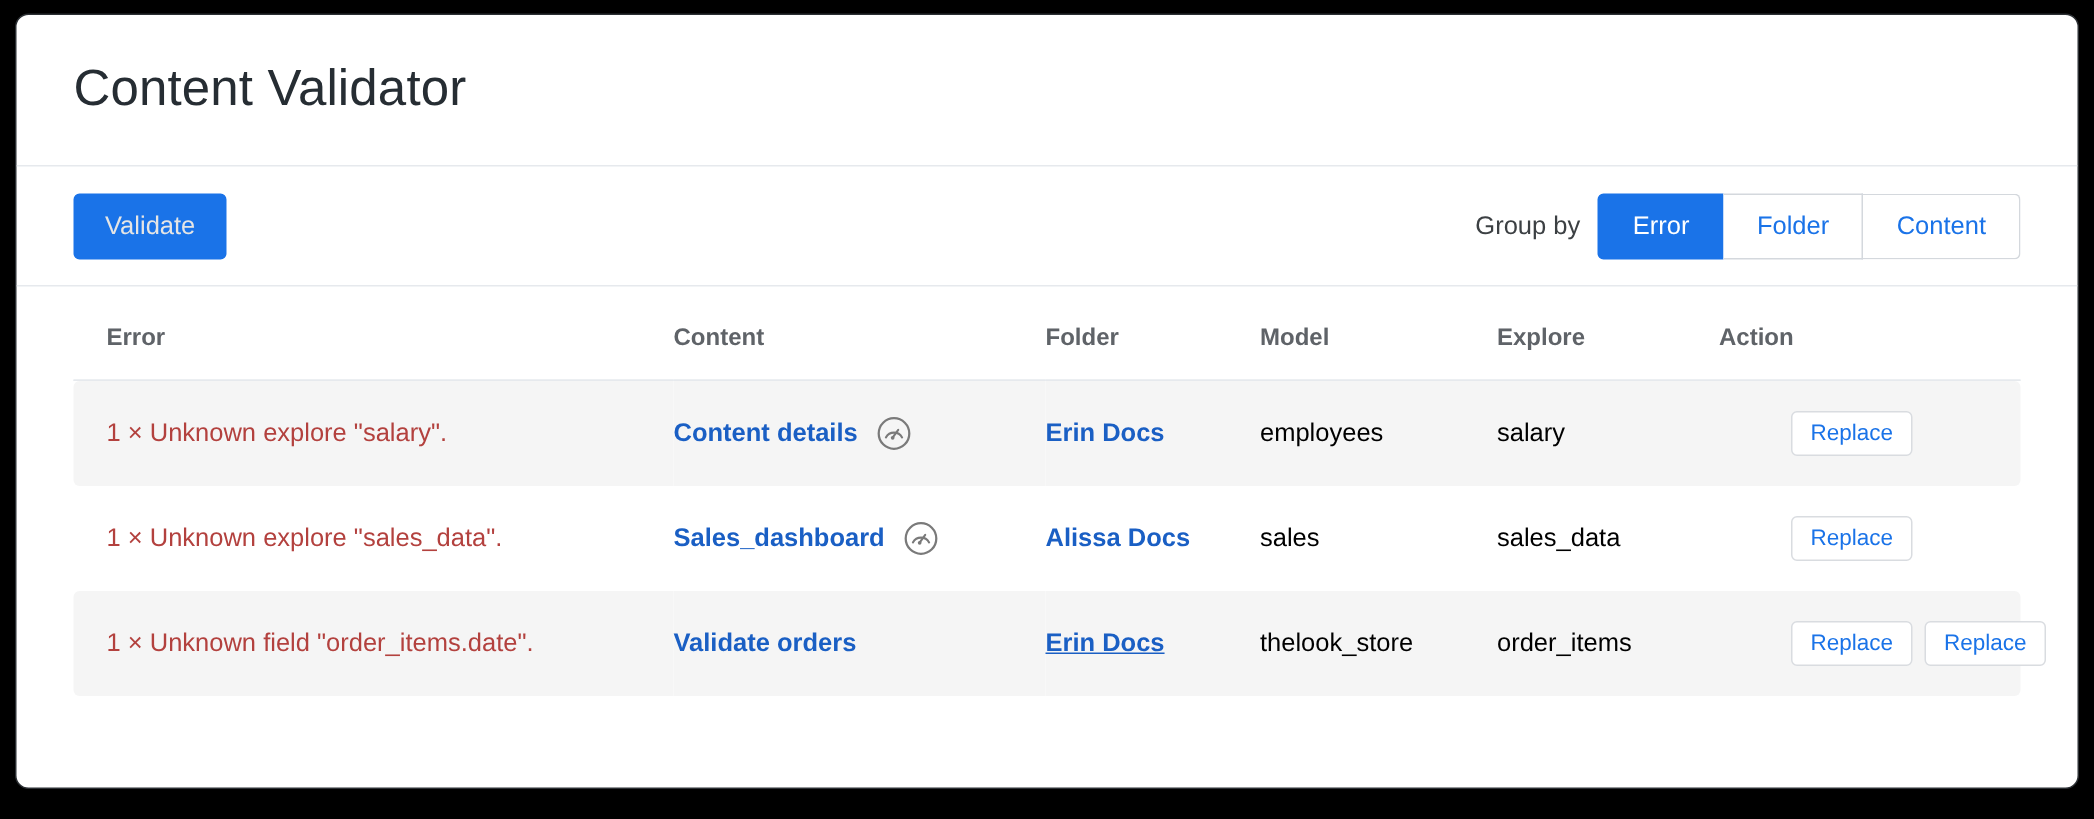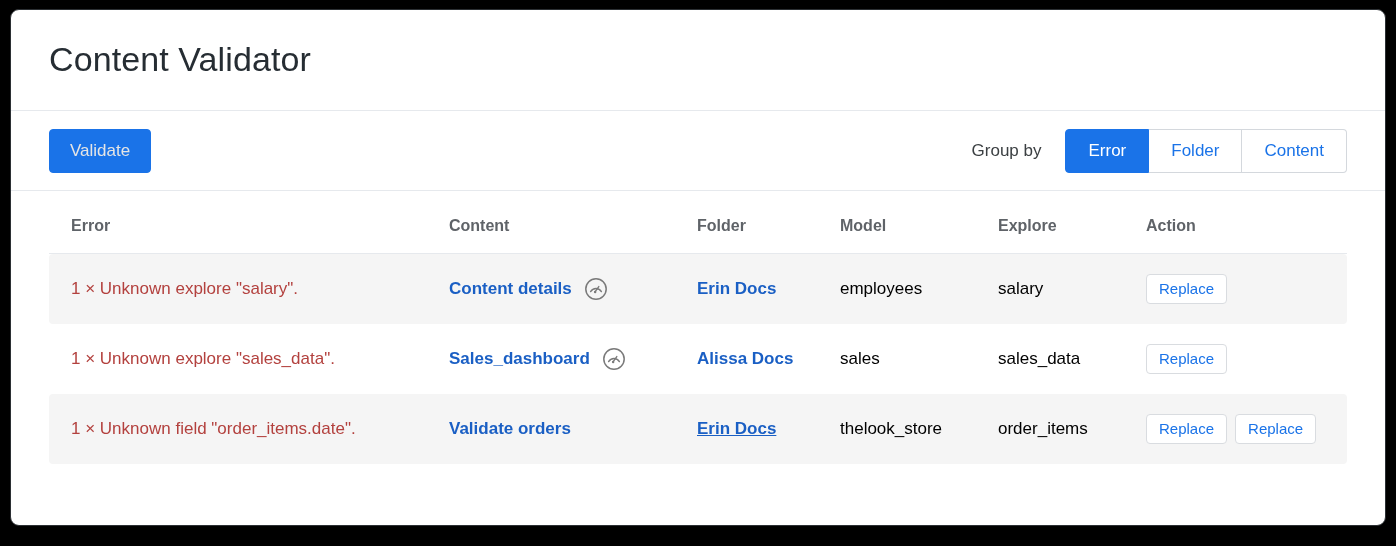--- a/index.html
+++ b/index.html
@@ -74,21 +74,21 @@
     padding: 0 20px;
     height: 44px;
     line-height: 42px;
     cursor: pointer;
     white-space: nowrap;
   }
 
   .groupby-label {
     font-size: 17px;
     color: #3c4043;
-    margin-right: 24px;
+    margin-right: 12px;
     white-space: nowrap;
   }
   .segmented { display: flex; }
   .seg {
     background: #ffffff;
     color: #1a73e8;
     border: 1px solid #d4d8dd;
     border-left-width: 0;
     font-size: 17px;
     font-family: inherit;
@@ -160,21 +160,21 @@
     font-weight: bold;
     font-size: 17px;
     text-decoration: none;
     cursor: pointer;
     white-space: nowrap;
     text-align: center;
   }
   .folder-link.hovered { text-decoration: underline; }
   .plain { font-size: 17px; color: #000000; white-space: nowrap; }
 
-  .action-cell { display: flex; align-items: center; gap: 8px; }
+  .action-cell { display: flex; align-items: center; gap: 8px; margin-left: 48px; }
   .btn-mini {
     background: #ffffff;
     color: #1a73e8;
     border: 1px solid #d9dce0;
     border-radius: 4px;
     font-family: inherit;
     font-size: 15px;
     font-weight: 400;
     height: 30px;
     line-height: 28px;

